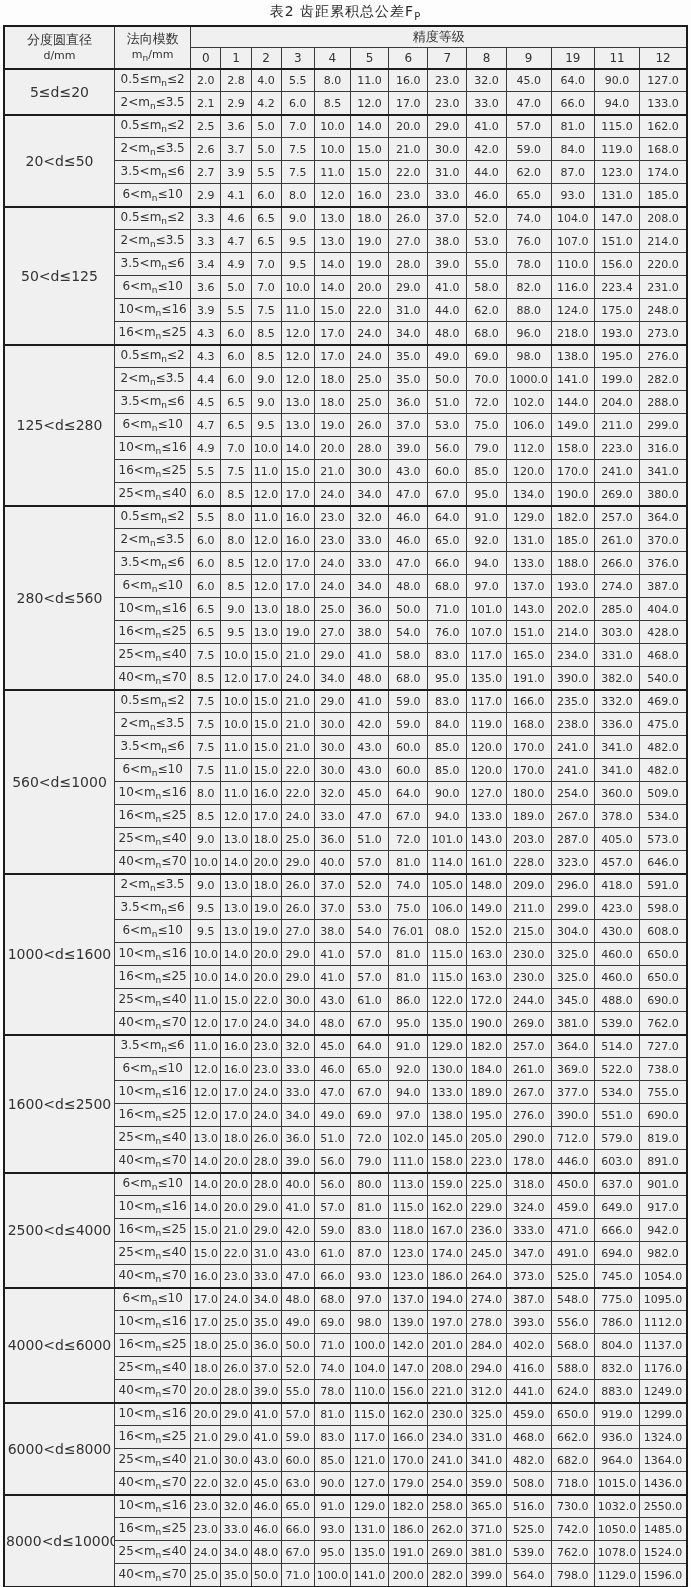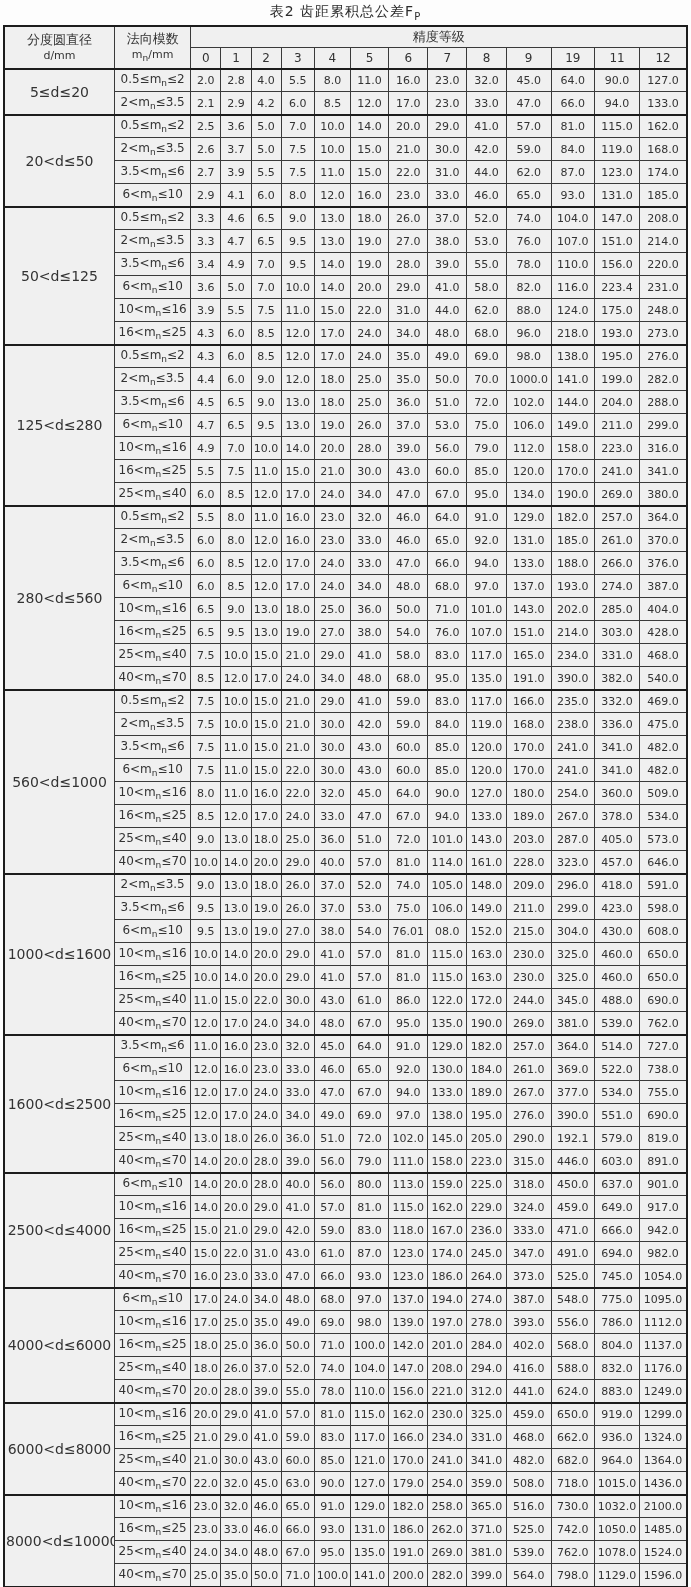--- a/index.html
+++ b/index.html
@@ -854,36 +854,36 @@
           <td class="v-cell">13.0</td>
           <td class="v-cell">18.0</td>
           <td class="v-cell">26.0</td>
           <td class="v-cell">36.0</td>
           <td class="v-cell">51.0</td>
           <td class="v-cell">72.0</td>
           <td class="v-cell">102.0</td>
           <td class="v-cell">145.0</td>
           <td class="v-cell">205.0</td>
           <td class="v-cell">290.0</td>
-          <td class="v-cell">192.1</td>
+          <td class="v-cell">712.0</td>
           <td class="v-cell">579.0</td>
           <td class="v-cell">819.0</td>
         </tr>
         <tr>
           <td class="m-cell">40&lt;m<sub>n</sub>≤70</td>
           <td class="v-cell">14.0</td>
           <td class="v-cell">20.0</td>
           <td class="v-cell">28.0</td>
           <td class="v-cell">39.0</td>
           <td class="v-cell">56.0</td>
           <td class="v-cell">79.0</td>
           <td class="v-cell">111.0</td>
           <td class="v-cell">158.0</td>
           <td class="v-cell">223.0</td>
-          <td class="v-cell">315.0</td>
+          <td class="v-cell">178.0</td>
           <td class="v-cell">446.0</td>
           <td class="v-cell">603.0</td>
           <td class="v-cell">891.0</td>
         </tr>
         <tr class="group-start">
           <td class="d-cell" rowspan="5">2500&lt;d≤4000</td>
           <td class="m-cell">6&lt;m<sub>n</sub>≤10</td>
           <td class="v-cell">14.0</td>
           <td class="v-cell">20.0</td>
           <td class="v-cell">28.0</td>
@@ -1116,21 +1116,21 @@
           <td class="v-cell">46.0</td>
           <td class="v-cell">65.0</td>
           <td class="v-cell">91.0</td>
           <td class="v-cell">129.0</td>
           <td class="v-cell">182.0</td>
           <td class="v-cell">258.0</td>
           <td class="v-cell">365.0</td>
           <td class="v-cell">516.0</td>
           <td class="v-cell">730.0</td>
           <td class="v-cell">1032.0</td>
-          <td class="v-cell">2100.0</td>
+          <td class="v-cell">2550.0</td>
         </tr>
         <tr>
           <td class="m-cell">16&lt;m<sub>n</sub>≤25</td>
           <td class="v-cell">23.0</td>
           <td class="v-cell">33.0</td>
           <td class="v-cell">46.0</td>
           <td class="v-cell">66.0</td>
           <td class="v-cell">93.0</td>
           <td class="v-cell">131.0</td>
           <td class="v-cell">186.0</td>

